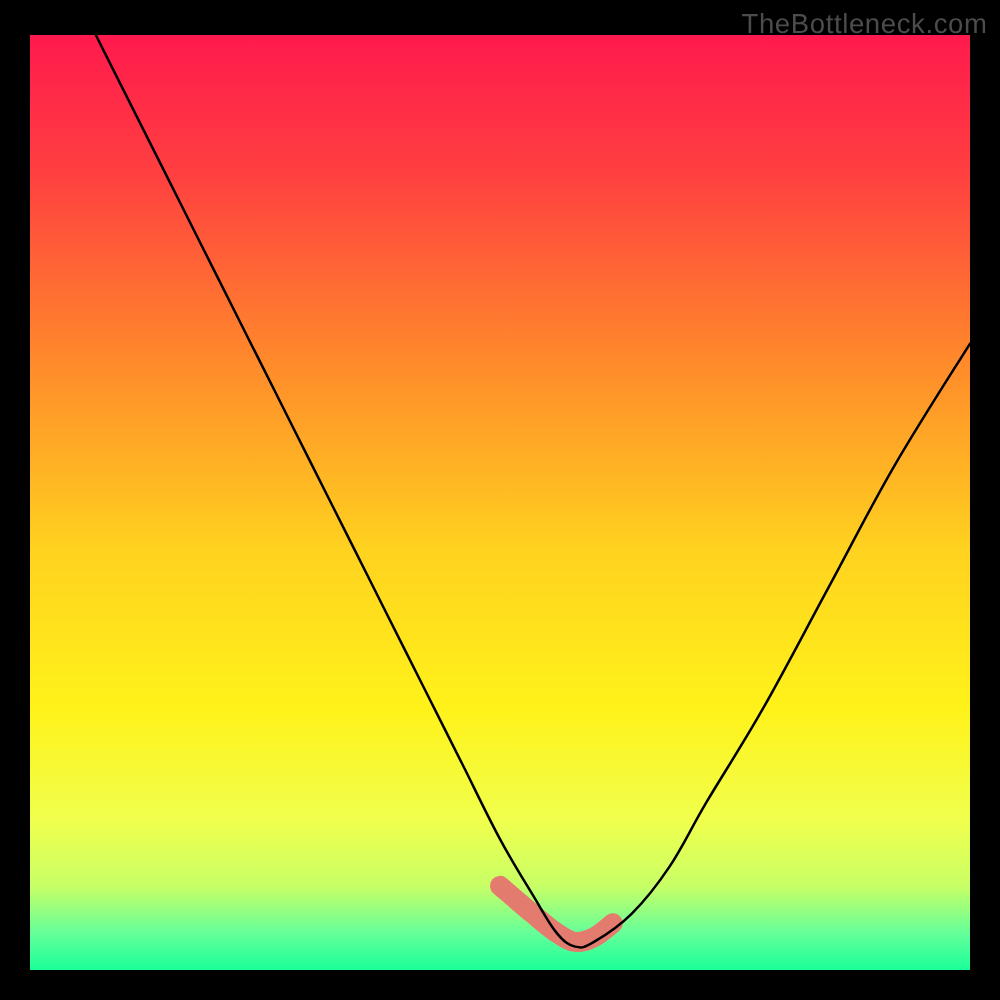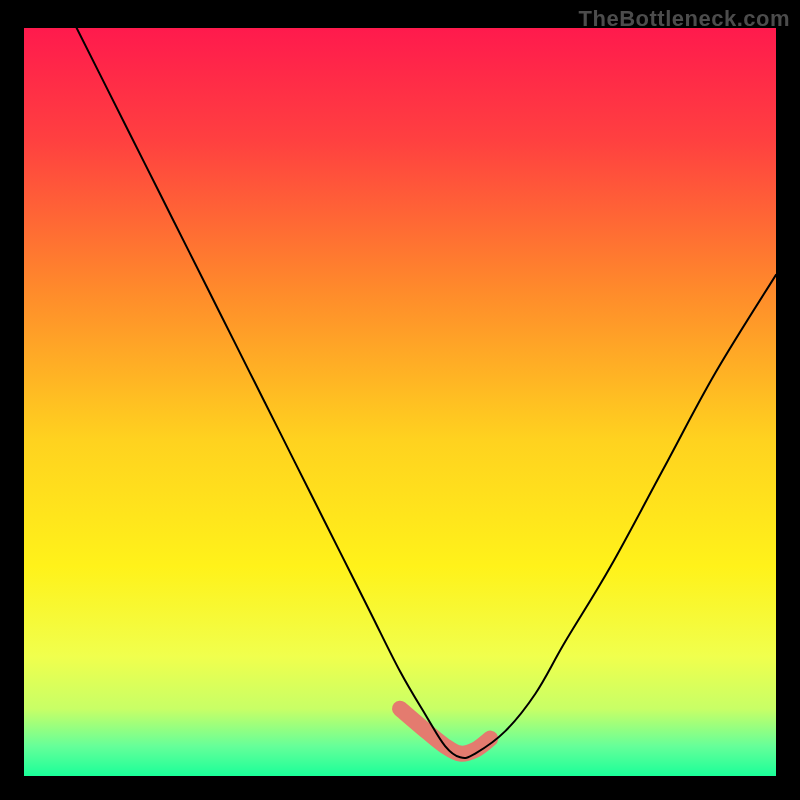--- a/index.html
+++ b/index.html
@@ -16,21 +16,21 @@
     width: 800px;
     height: 800px;
     background: #000;
   }
   .attribution {
     position: absolute;
     top: 6px;
     right: 10px;
     color: #4c4c4c;
     font-size: 22px;
-    font-weight: 700;
+    font-weight: 400;
     letter-spacing: 0.5px;
     z-index: 5;
   }
   .plot-wrap {
     position: absolute;
     left: 24px;
     top: 28px;
     width: 752px;
     height: 748px;
   }

